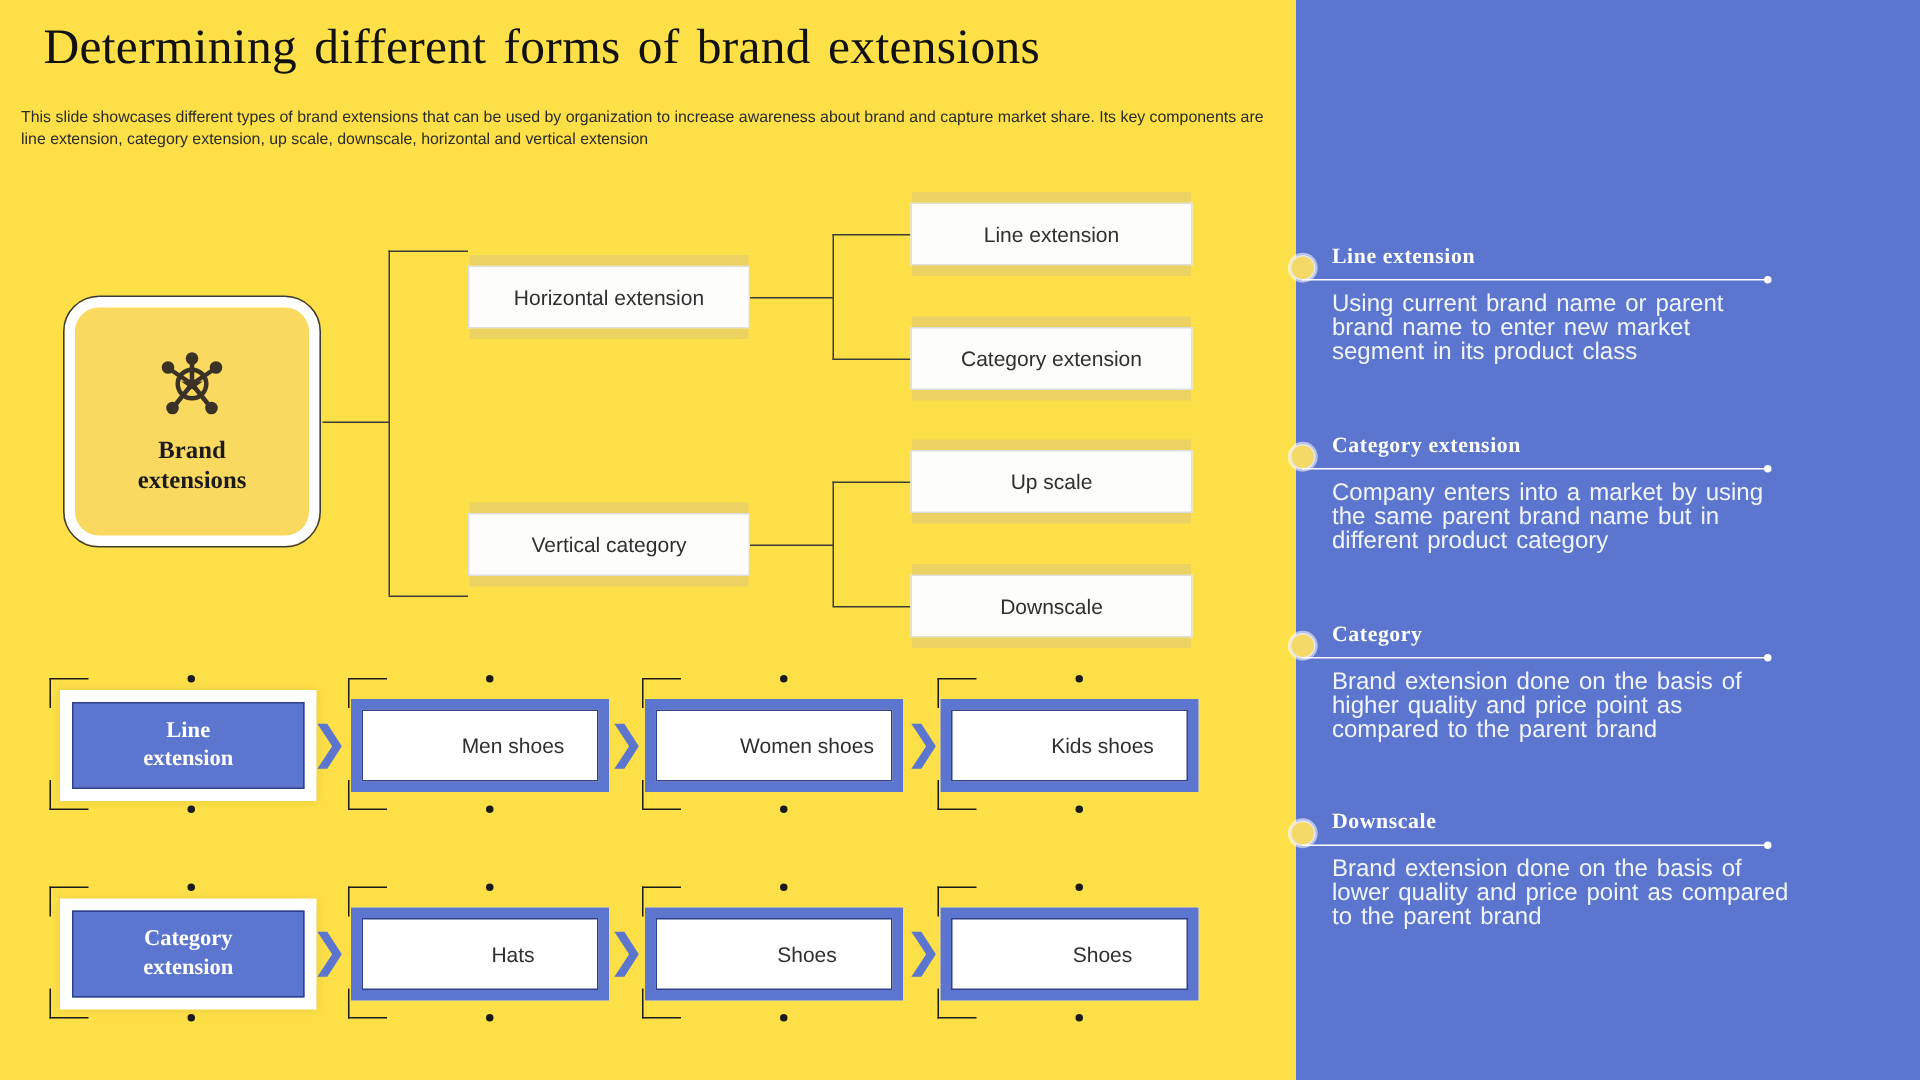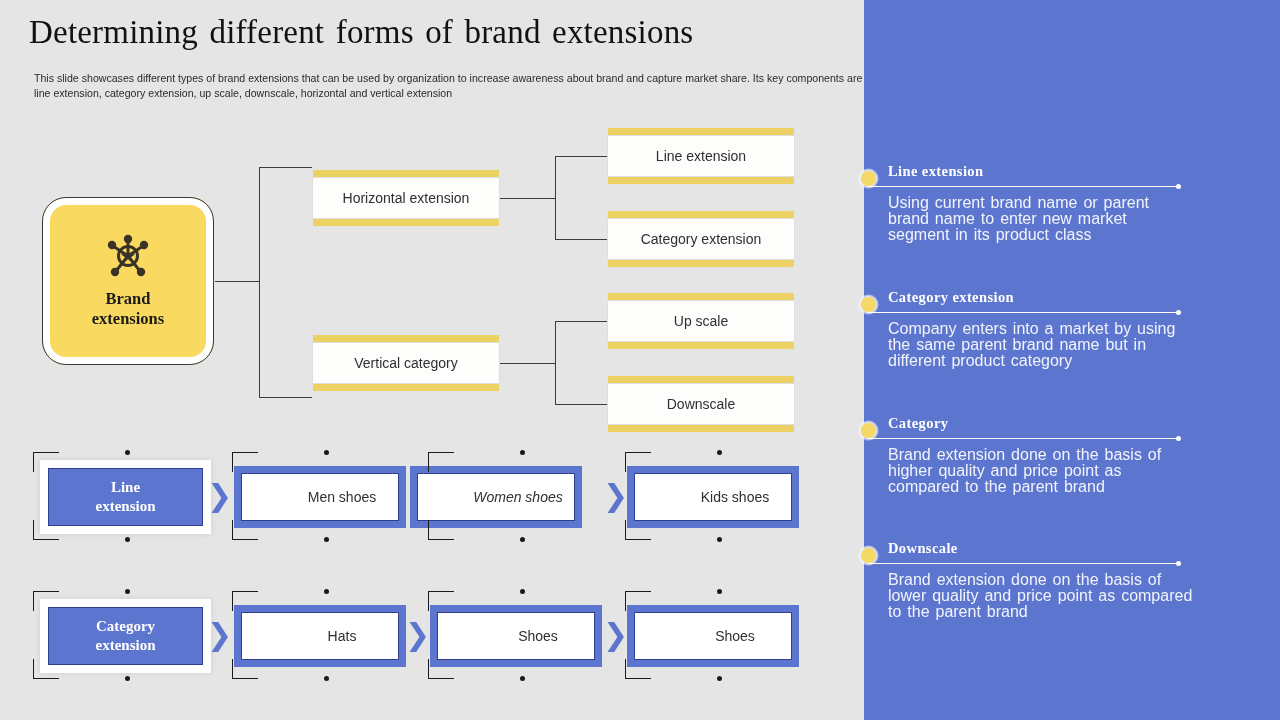--- a/index.html
+++ b/index.html
@@ -2,21 +2,21 @@
 <html><head>
 <meta charset="utf-8">
 <style>
   * { box-sizing: border-box; margin: 0; padding: 0; }
   html, body {
     width: 1280px; height: 720px;
     background: #ffffff;
     font-family: "Liberation Sans", sans-serif;
     overflow: hidden;
   }
-  #slide { position: relative; width: 1280px; height: 720px; background: #e5e5e5; }
+  #slide { position: relative; width: 1280px; height: 720px; background: #fde047; }
 
   
   .side-panel {
     position: absolute; left: 864px; top: 0; width: 416px; height: 720px;
     background: #5c75ce;
   }
   .side-item { position: absolute; left: 0; width: 416px; }
   .si-bullet {
     position: absolute; left: -4px; top: 0; width: 17px; height: 17px;
     border-radius: 50%; background: #f5d967;
@@ -44,21 +44,21 @@
   }
 
   
   .title {
     position: absolute; left: 29px; top: 14px;
     font-family: "Liberation Serif", serif;
     font-size: 33px; color: #111111; letter-spacing: .2px;
     word-spacing: 3px;
   }
   .subtitle {
-    position: absolute; left: 34px; top: 71px; width: 832px;
+    position: absolute; left: 14px; top: 71px; width: 832px;
     font-size: 10.6px; line-height: 14.5px; color: #2b2b2b;
   }
 
   
   .node-center {
     position: absolute; left: 42px; top: 197px; width: 172px; height: 168px;
     background: #fad961; border-radius: 24px;
     border: 1px solid #3a3a3a;
     box-shadow: inset 0 0 0 7px #ffffff;
     display: flex; flex-direction: column;
@@ -224,21 +224,21 @@
     <div class="brk h" style="left:0; top:0;"></div>
     <div class="brk v" style="left:0; top:0;"></div>
     <div class="dot" style="left:92px; top:-2px;"></div>
     <div class="brk h" style="left:0; bottom:0;"></div>
     <div class="brk v" style="left:0; bottom:0;"></div>
     <div class="dot" style="left:92px; bottom:-2px;"></div>
   </div>
 
   <div class="chev" style="left:405px; top:481px;">❯</div>
 
-  <div class="chain-box" style="left:410px; top:466px;font-style:italic;">
+  <div class="chain-box" style="left:430px; top:466px;">
     <div class="inner-line"></div>
     <span>Women shoes</span>
   </div>
   <div class="sel" style="left:428px; top:452px; width:174px; height:88px;">
     <div class="brk h" style="left:0; top:0;"></div>
     <div class="brk v" style="left:0; top:0;"></div>
     <div class="dot" style="left:92px; top:-2px;"></div>
     <div class="brk h" style="left:0; bottom:0;"></div>
     <div class="brk v" style="left:0; bottom:0;"></div>
     <div class="dot" style="left:92px; bottom:-2px;"></div>

